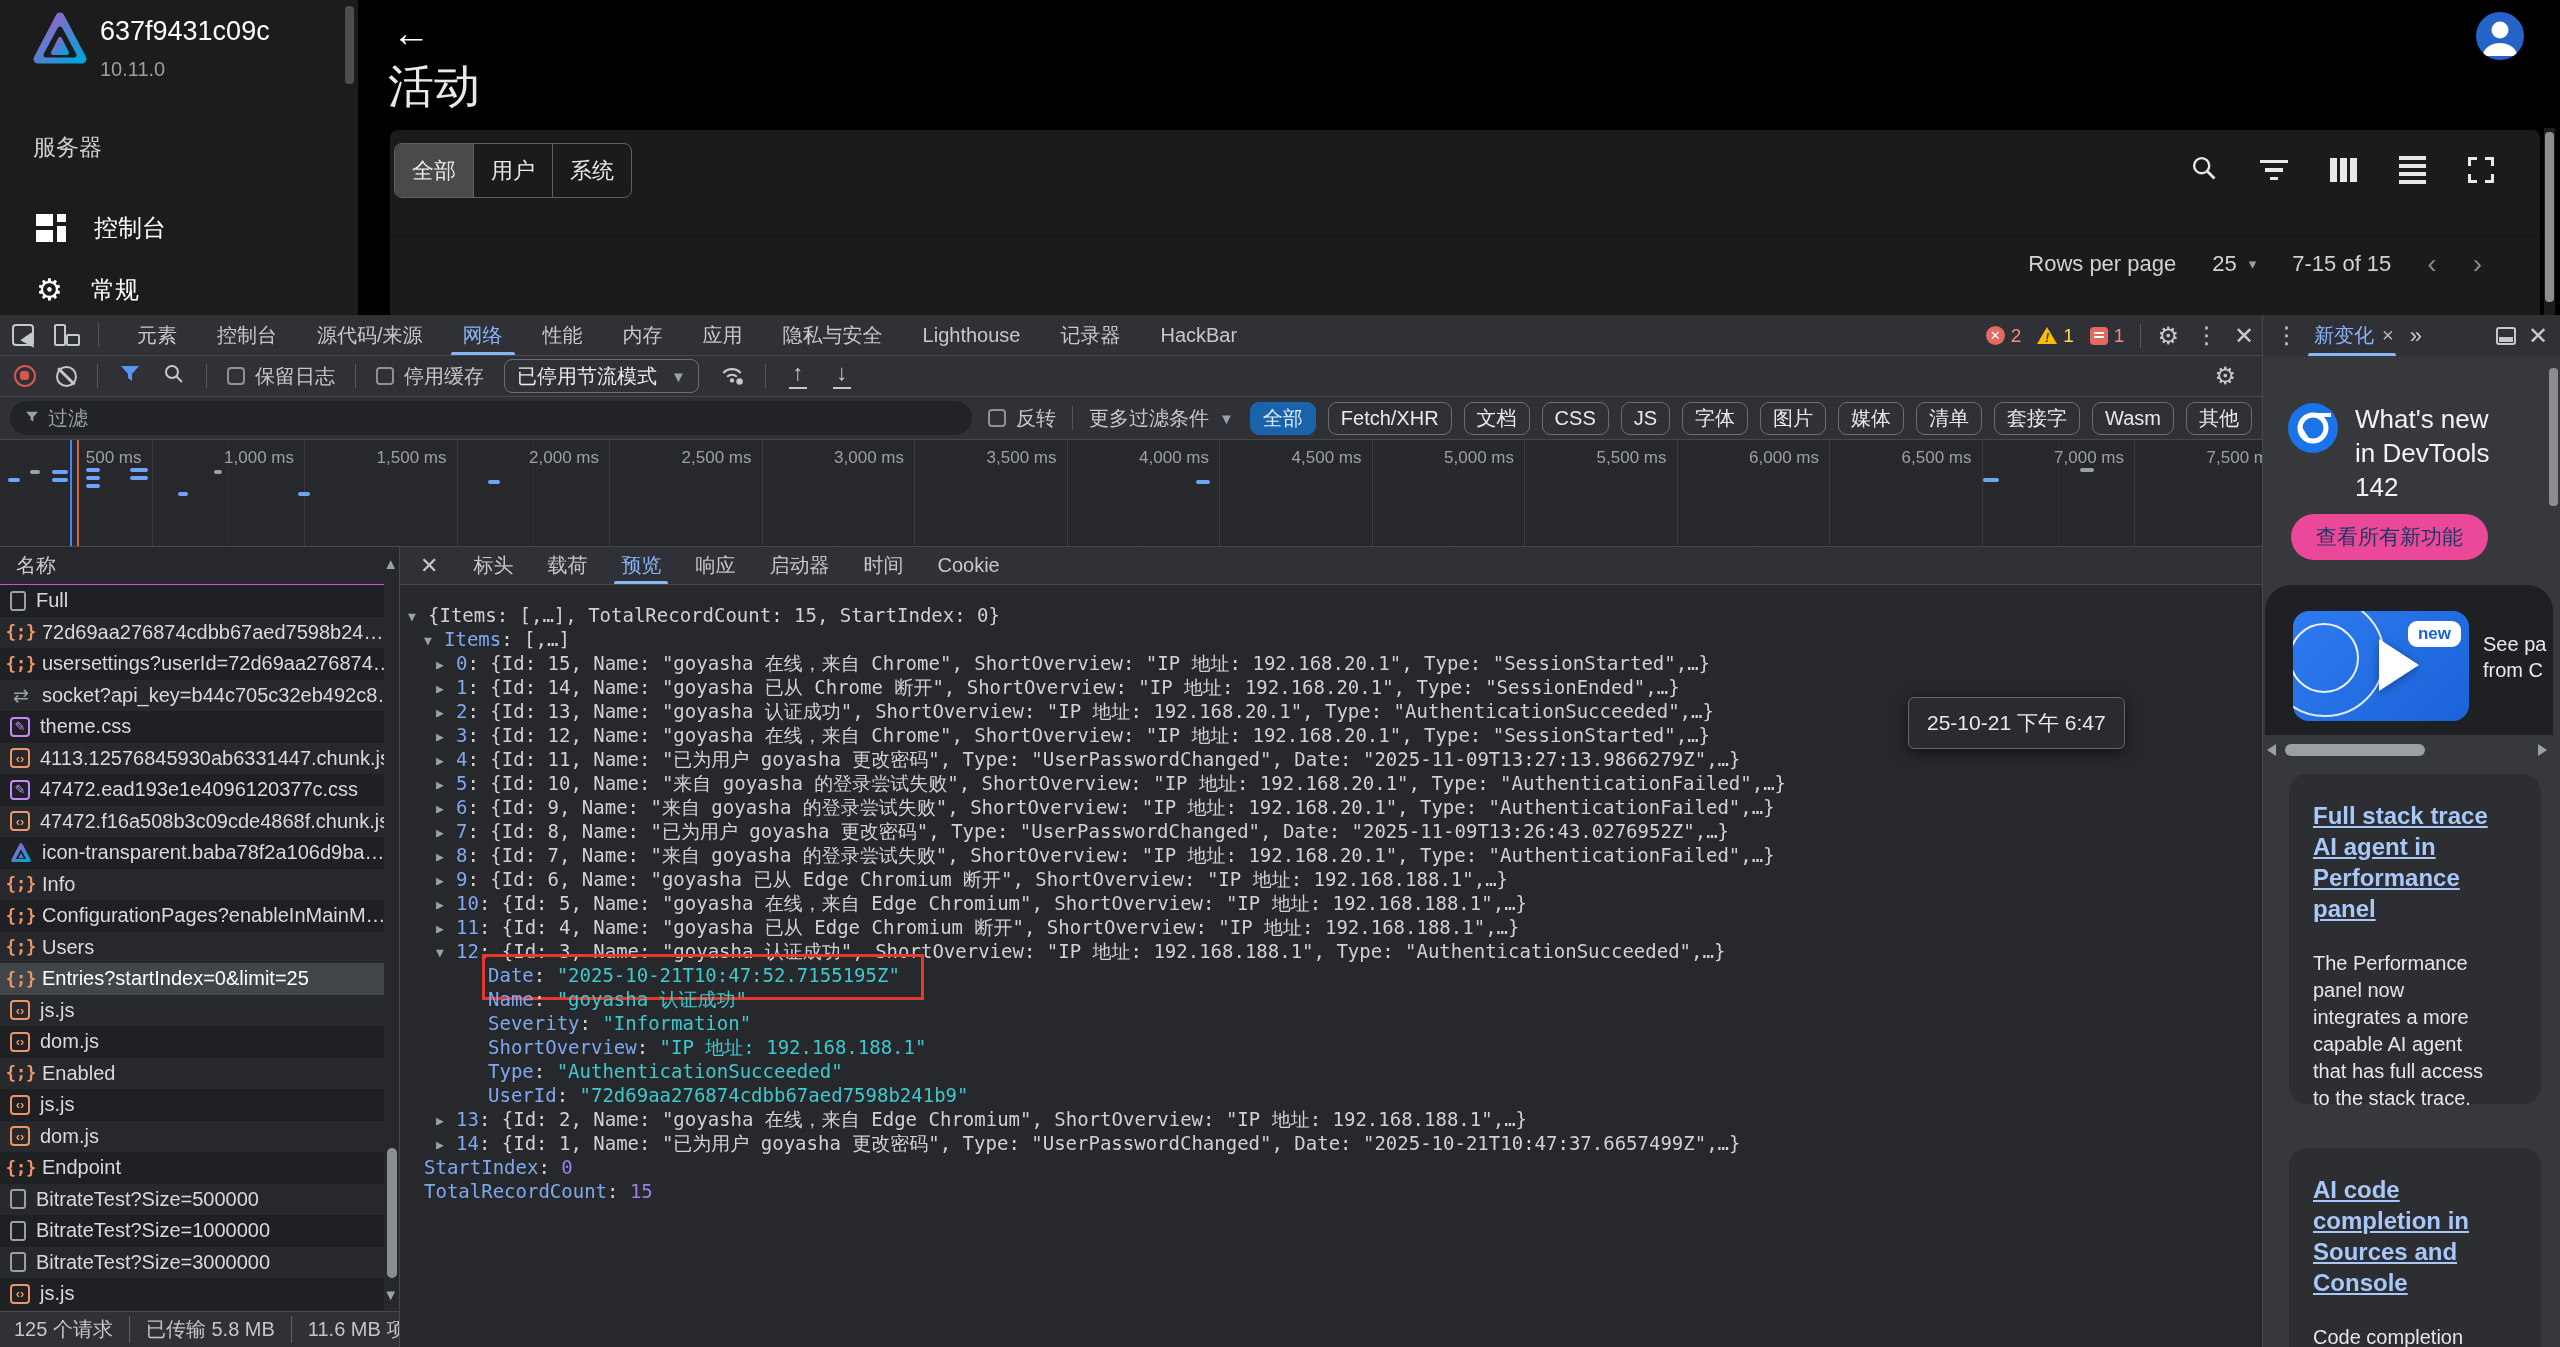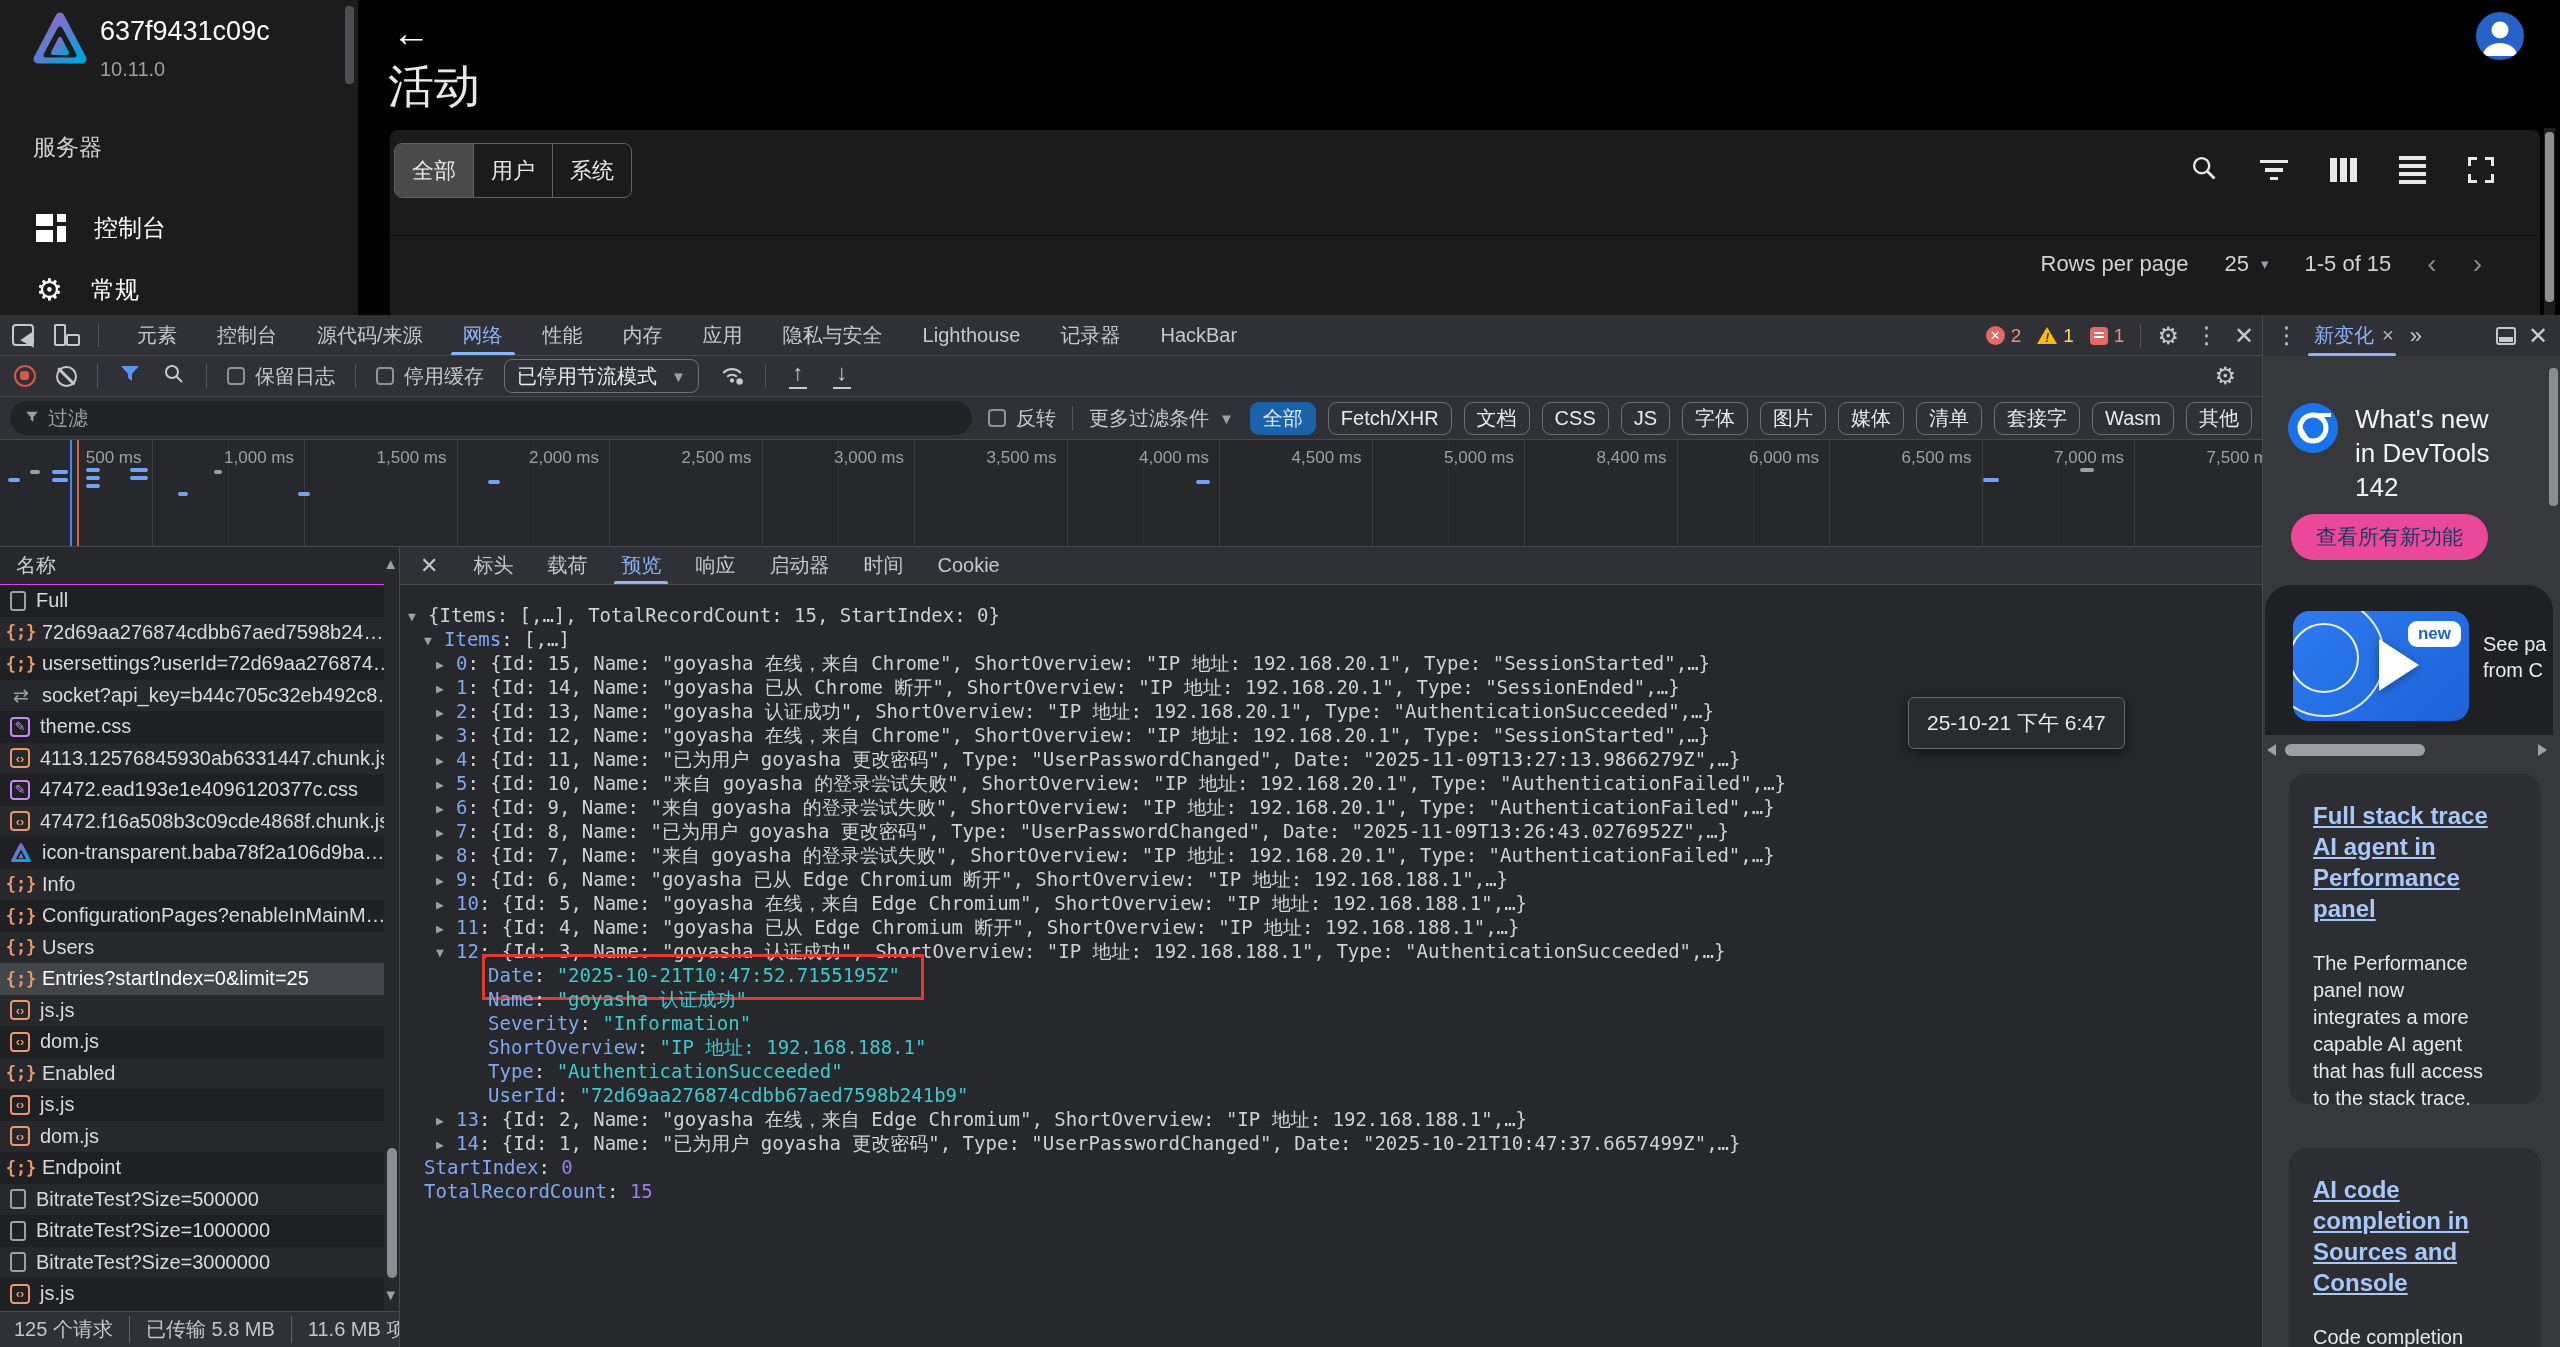--- a/index.html
+++ b/index.html
@@ -260,21 +260,21 @@
             <i></i>
             <i></i>
           </span>
       </div>
       <div class="rows-row">
         <span>Rows per page</span>
         <span class="rpp-sel">
           <span>25</span>
           <span class="caret">▾</span>
         </span>
-        <span>1-5 of 15</span>
+        <span>7-15 of 15</span>
         <span class="pag-arrow">‹</span>
         <span class="pag-arrow">›</span>
       </div>
     </div>
   </div>
   <div class="app-scroll-track"></div>
   <div class="app-scroll"></div>
 </div>
 
 <div id="dt">
@@ -465,21 +465,21 @@
     <div class="tl-cell"><span>500 ms</span></div>
         <div class="tl-cell"><span>1,000 ms</span></div>
         <div class="tl-cell"><span>1,500 ms</span></div>
         <div class="tl-cell"><span>2,000 ms</span></div>
         <div class="tl-cell"><span>2,500 ms</span></div>
         <div class="tl-cell"><span>3,000 ms</span></div>
         <div class="tl-cell"><span>3,500 ms</span></div>
         <div class="tl-cell"><span>4,000 ms</span></div>
         <div class="tl-cell"><span>4,500 ms</span></div>
         <div class="tl-cell"><span>5,000 ms</span></div>
-        <div class="tl-cell"><span>8,400 ms</span></div>
+        <div class="tl-cell"><span>5,500 ms</span></div>
         <div class="tl-cell"><span>6,000 ms</span></div>
         <div class="tl-cell"><span>6,500 ms</span></div>
         <div class="tl-cell"><span>7,000 ms</span></div>
         <div class="tl-cell"><span>7,500 ms</span></div>
       </div>
     <div>
 
     <div class="mark mb" style="left:8px;top:38px;width:12px"></div>
         <div class="mark mg" style="left:30px;top:30px;width:10px"></div>
         <div class="mark mb" style="left:52px;top:30px;width:16px"></div>

